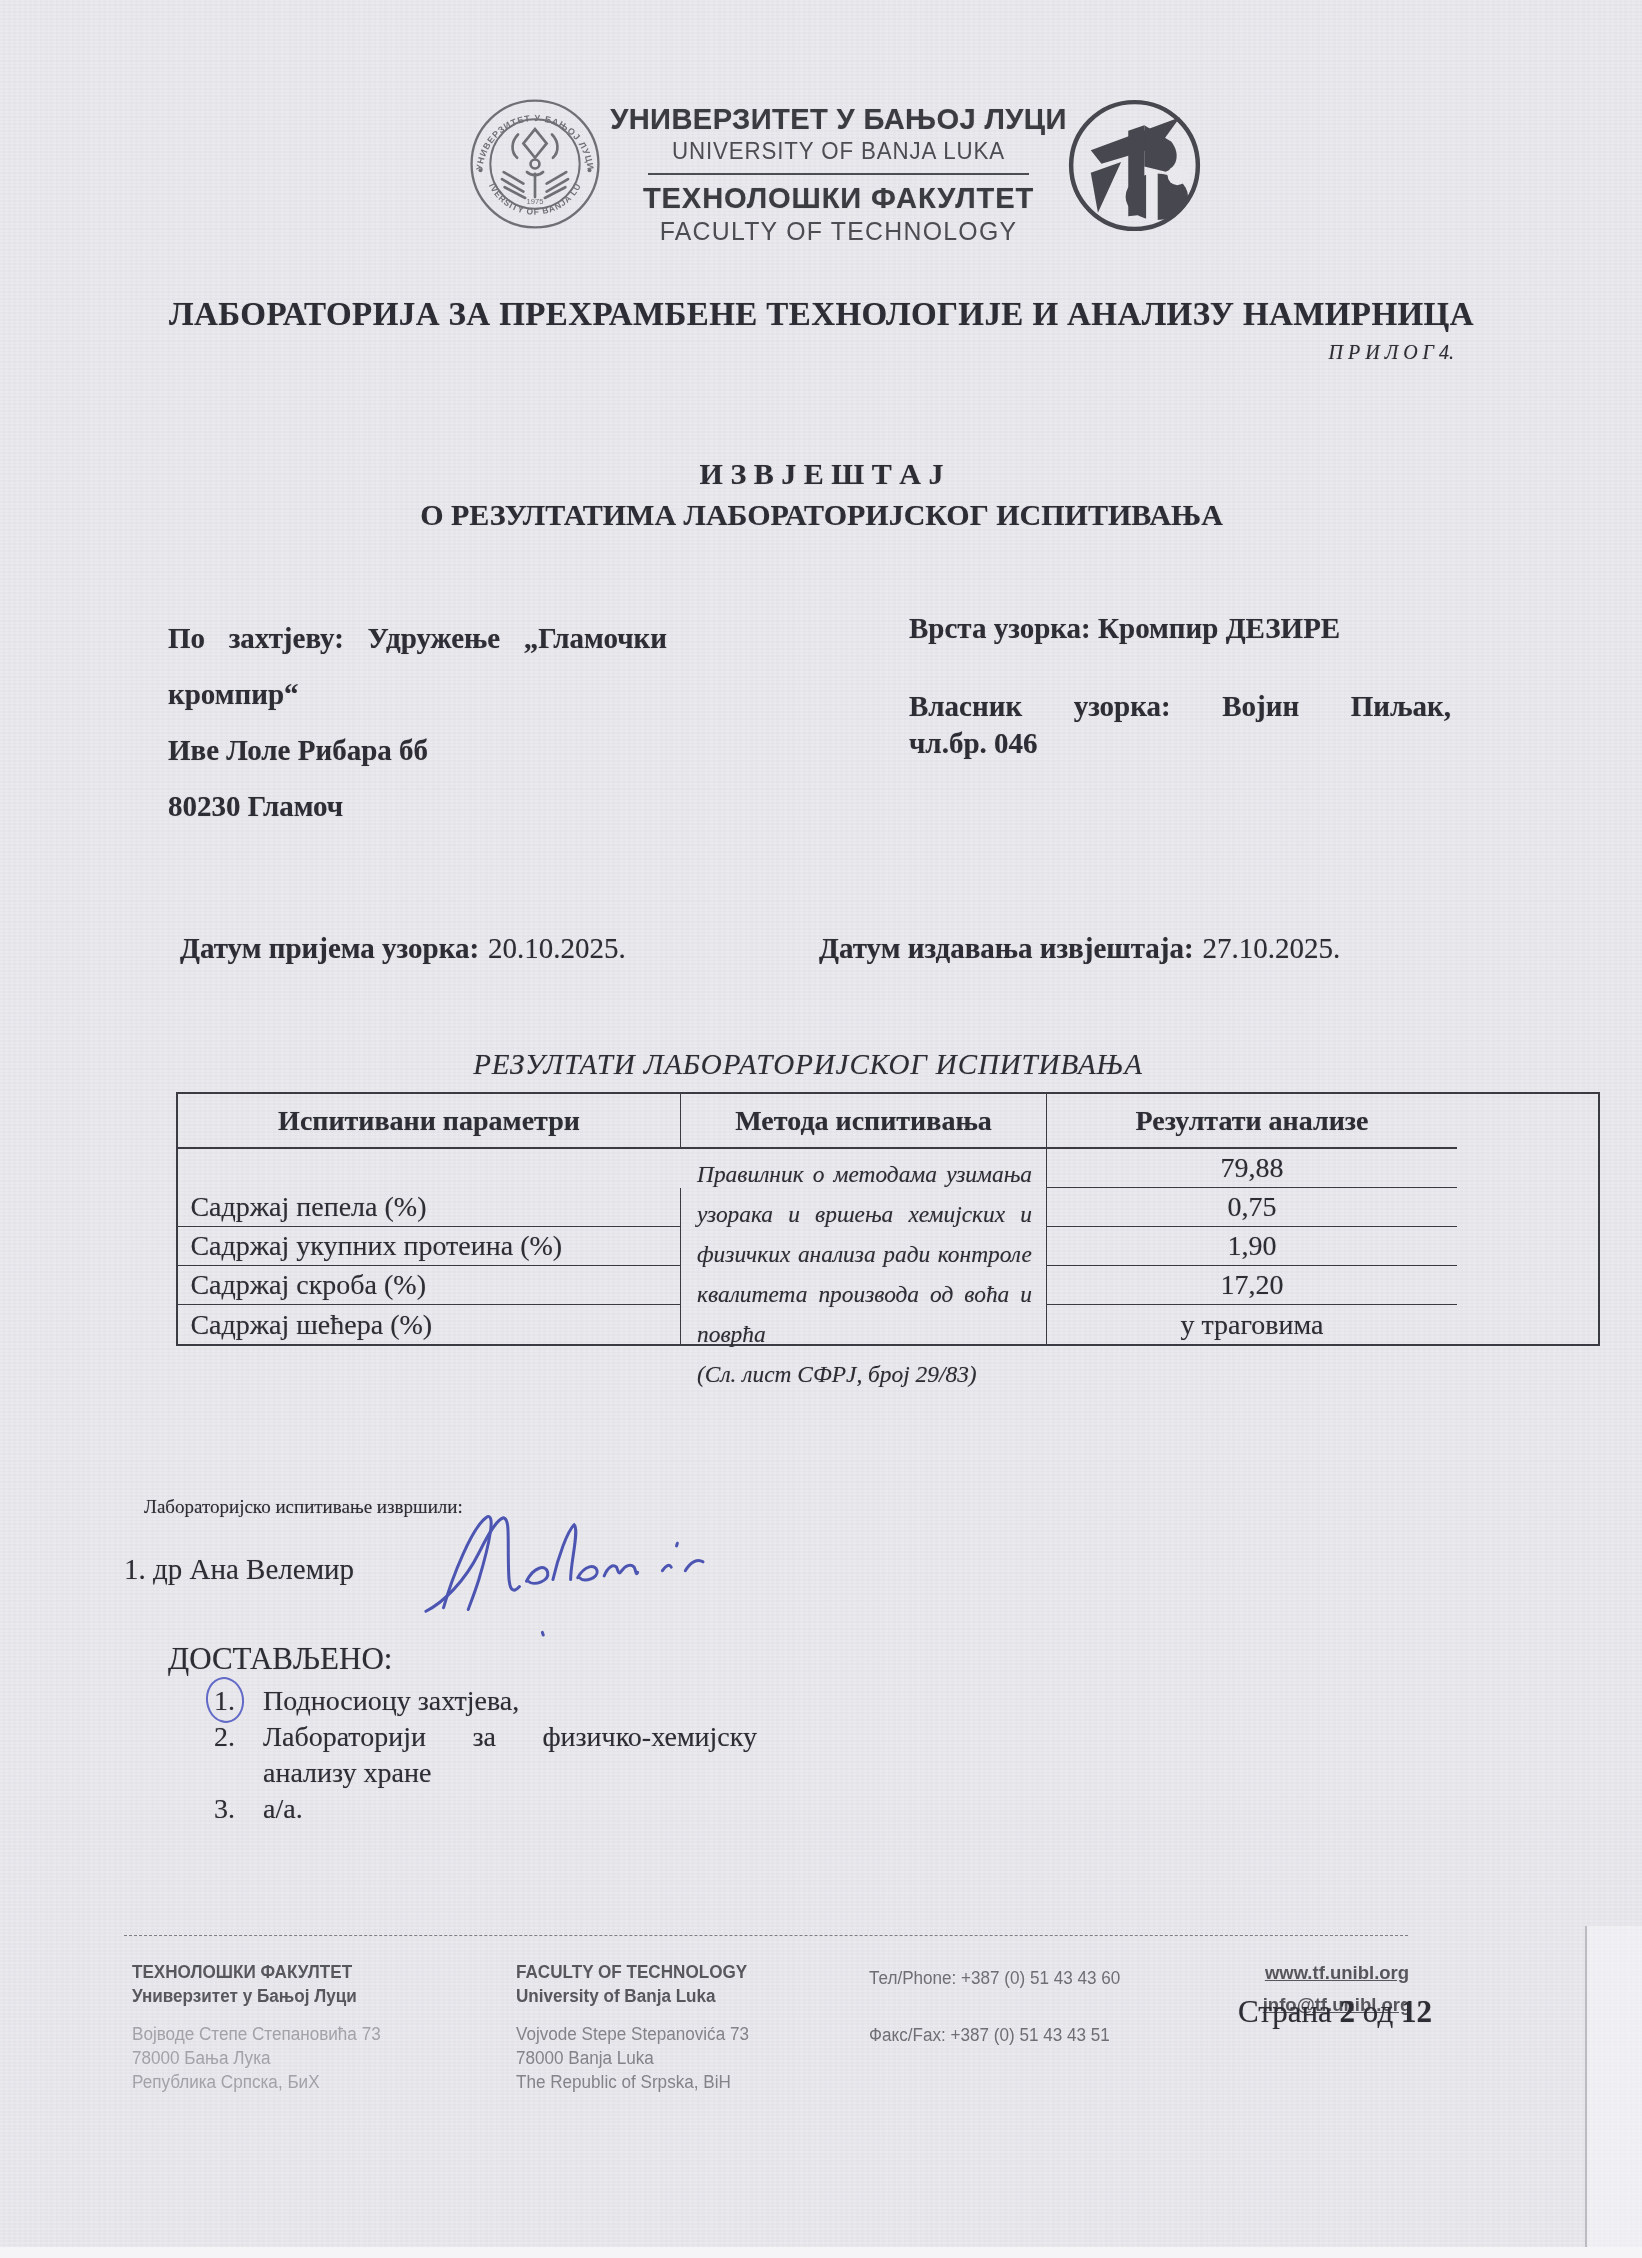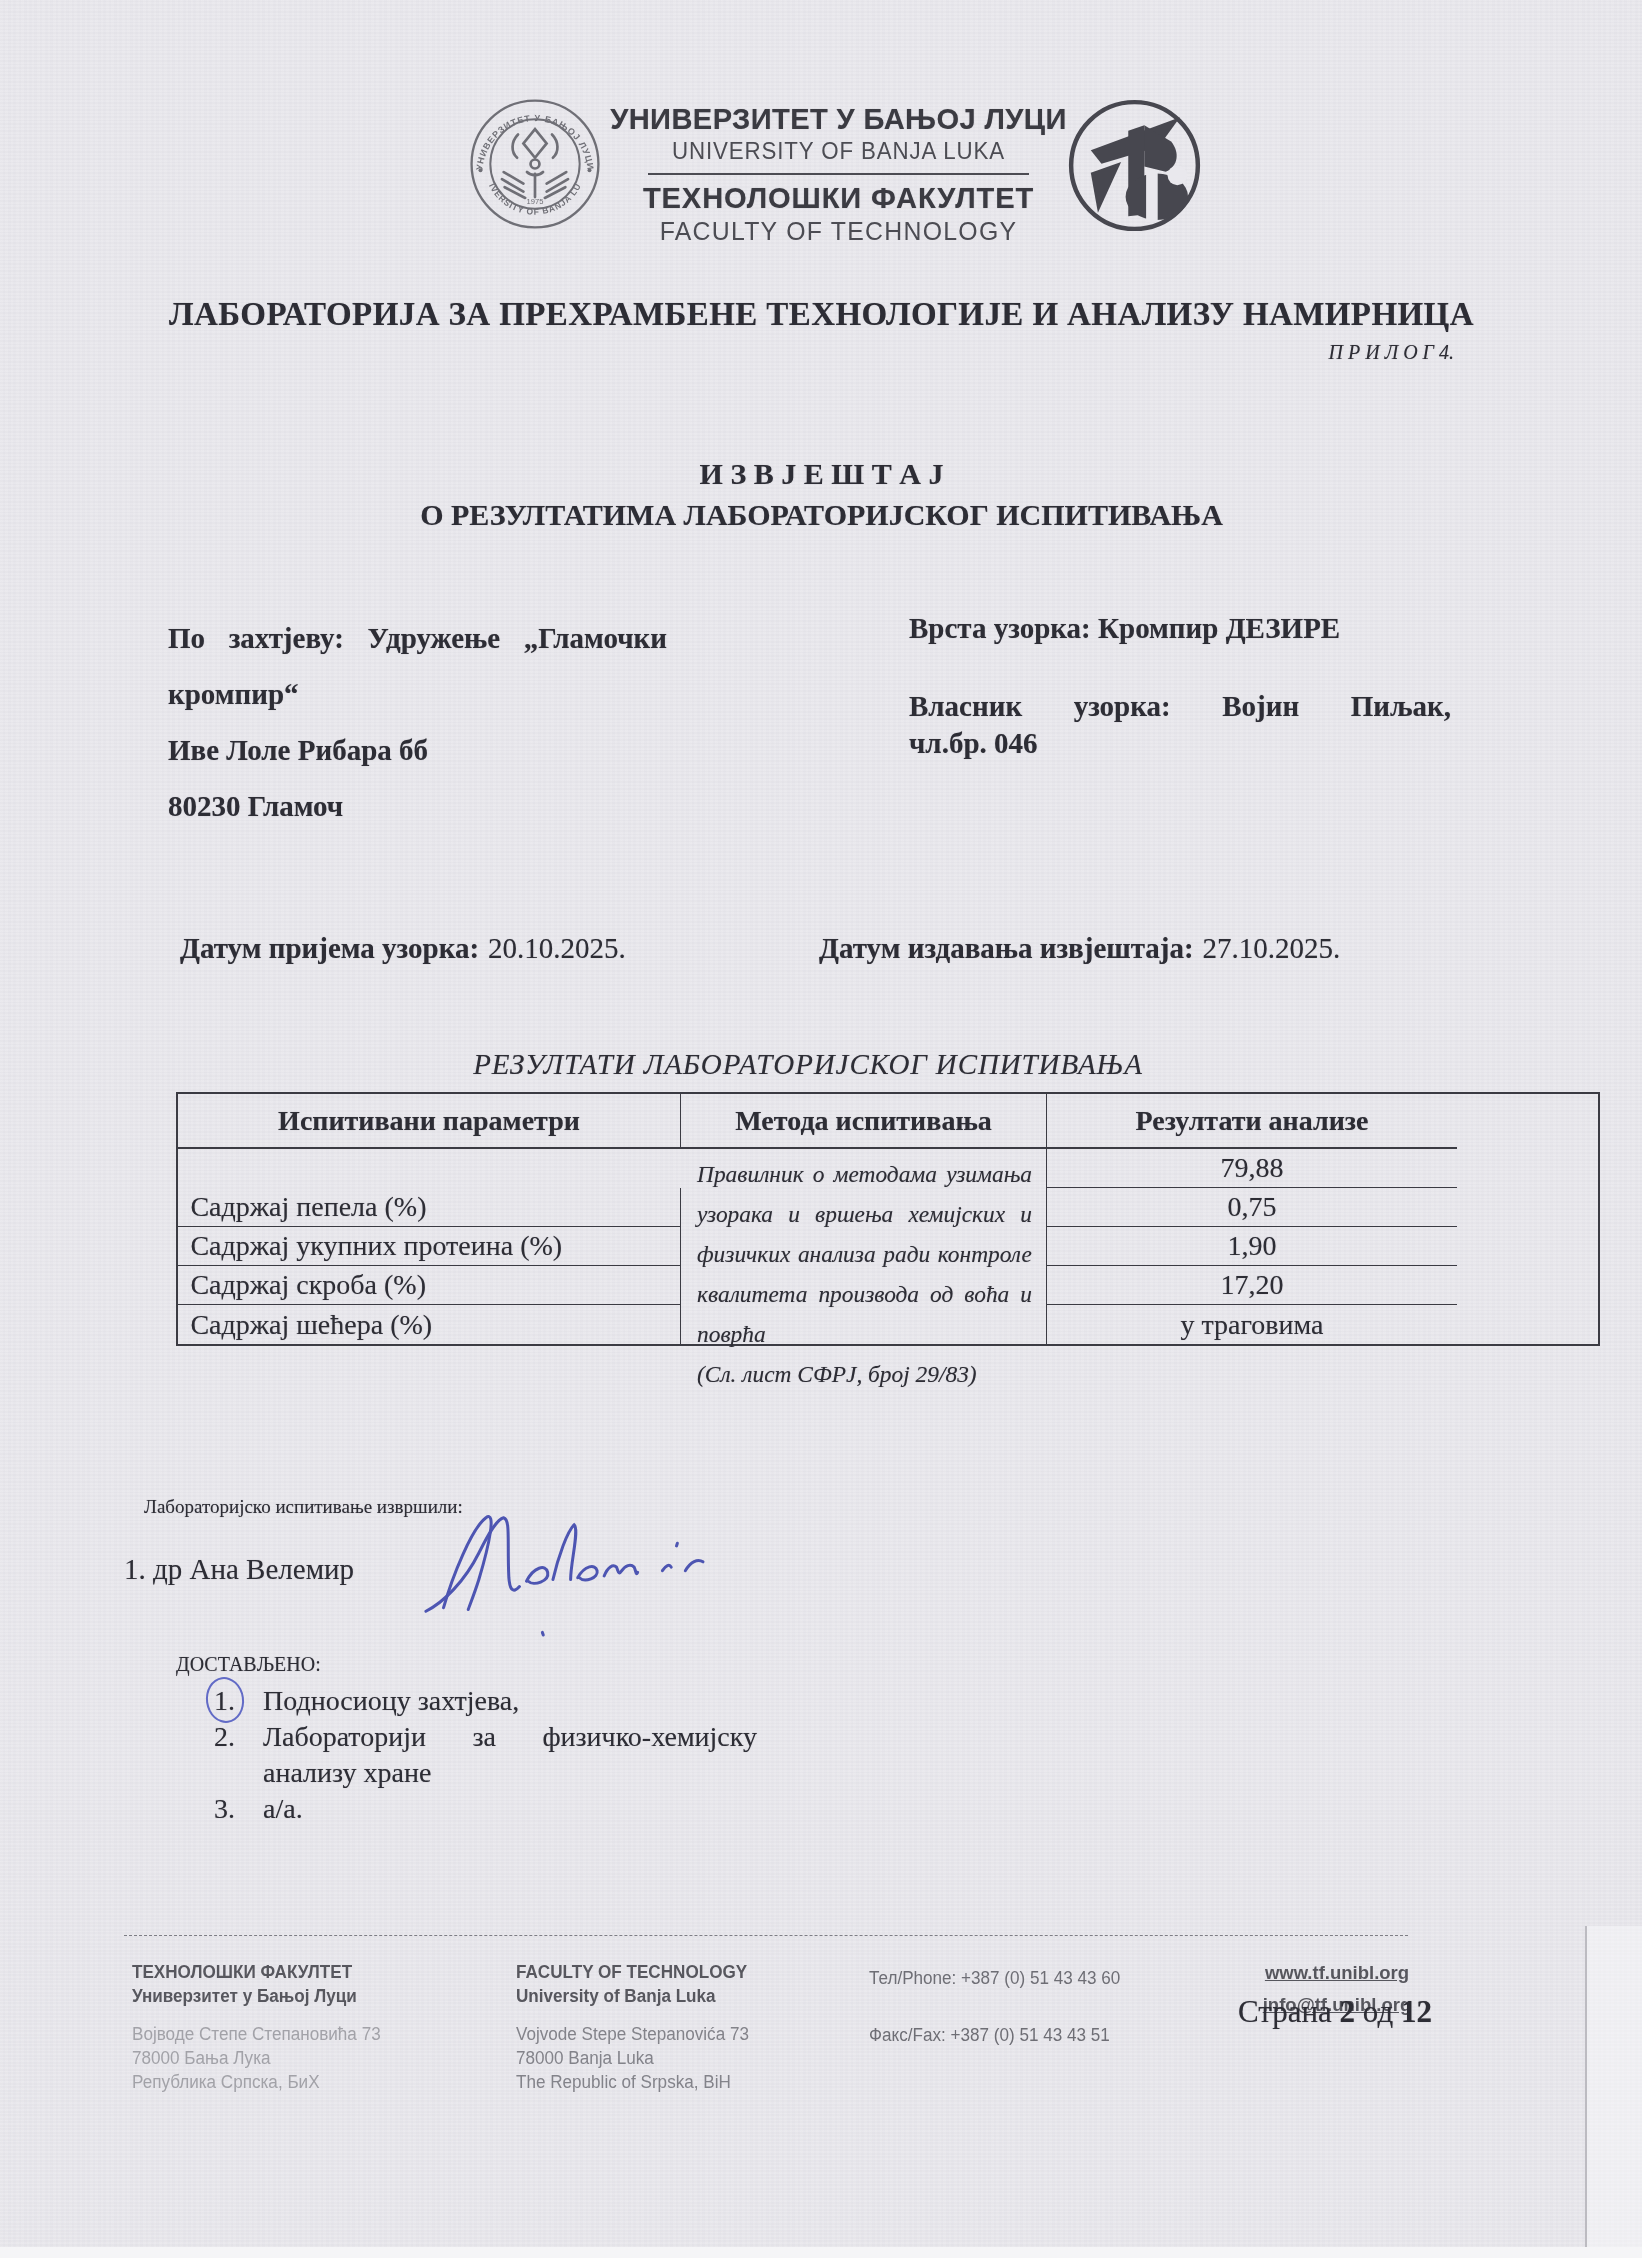--- a/index.html
+++ b/index.html
@@ -57,21 +57,21 @@
   .method{
     grid-column:2;grid-row:2/7;display:block !important;
     font-style:italic;font-size:23.4px;line-height:40px;
     padding:5.3px 14px 0 16px;
   }
   .method-main{text-align:justify;}
 
   .personnel-h{left:144px;top:1496px;font-size:19px;}
   .analyst{left:124px;top:1553px;font-size:29px;}
 
-  .dist-h{left:176px;top:1641px;font-size:20px;margin-top:12px;}
+  .dist-h{left:168px;top:1641px;font-size:31px;}
   .dist-list{left:214px;top:1683px;font-size:28px;line-height:36px;width:547px;}
   .dist-row{display:flex;}
   .dist-num{width:49px;flex:none;}
   .dist-txt{width:494px;}
   .pen-circle{left:206px;top:1677px;width:34px;height:42px;border:2.6px solid rgba(74,85,192,.85);border-radius:50%;transform:rotate(-8deg);}
 
   
   .footer-sep{left:124px;top:1935px;width:1284px;border-top:1.8px dashed #7e7e85;}
   .fcol{font-size:18px;line-height:24px;color:#57575e;transform:scaleX(.95);transform-origin:left top;}
   .fcol .lite{margin-top:14px;font-weight:normal;}

